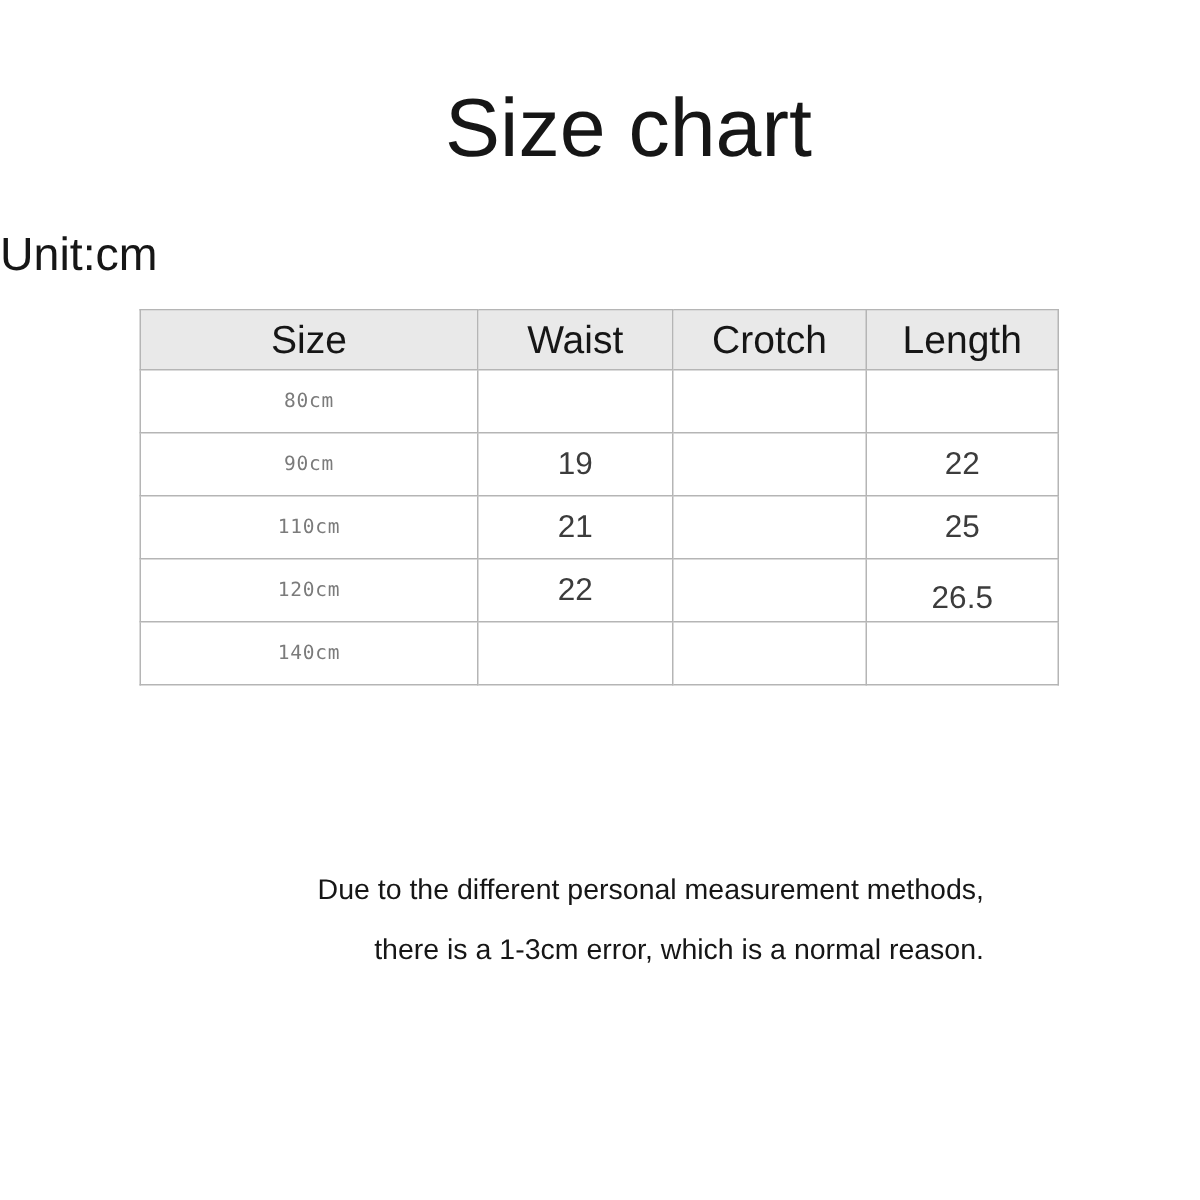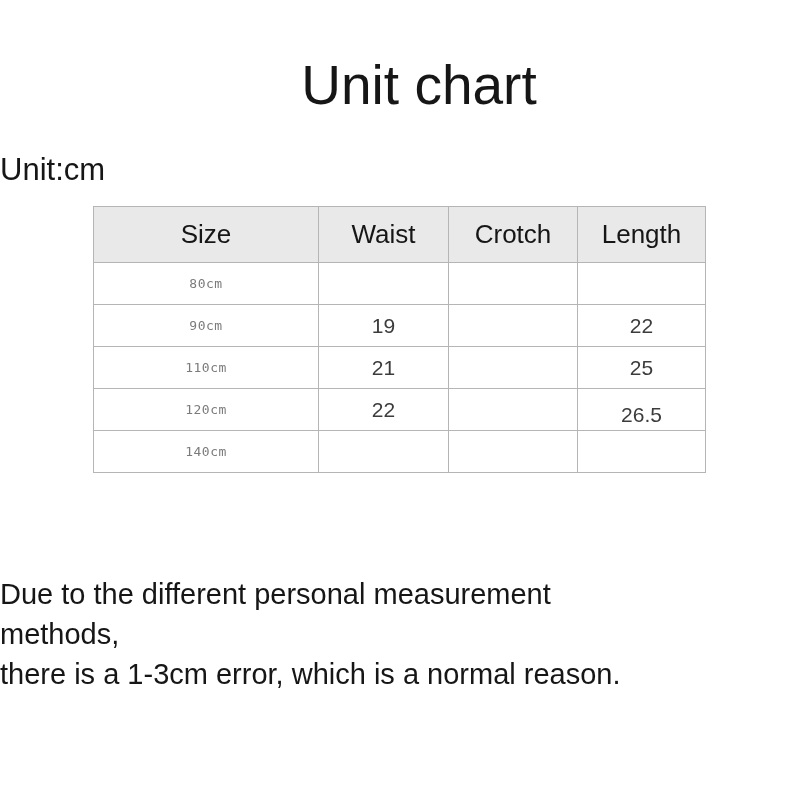--- a/index.html
+++ b/index.html
@@ -46,21 +46,21 @@
     table-layout: fixed;
   }
   .size-table th,
   .size-table td {
     border: 1px solid var(--border, #b5b5b5);
     text-align: center;
     vertical-align: middle;
     padding: 0;
     overflow: hidden;
   }
-  .size-table thead tr { height: 56px; }
+  .size-table thead tr { height: 40px; }
   .size-table thead th {
     background: var(--header_bg, #e9e9e9);
     font-size: 26px;
     font-weight: 400;
     color: var(--title_text, #161616);
   }
   .size-table tbody tr { height: 42px; }
   td.size-cell {
     font-family: "DejaVu Sans Mono", monospace;
     font-size: 13px;
@@ -74,32 +74,32 @@
   td.val-low {                     
     vertical-align: bottom;
     padding-bottom: 3px;
   }
   .note {
     position: absolute;
     top: 574px;
     left: 0;
     width: 656px;
     margin: 0;
-    text-align: left;
-    font-size: 29px;
+    text-align: right;
+    font-size: 19px;
     line-height: 40px;
     color: var(--title_text, #161616);
   }
 </style>
 </head>
 <body>
 
 <div class="canvas">
 
-  <h1 class="title">Unit chart</h1>
+  <h1 class="title">Size chart</h1>
 
   <div class="unit">Unit:cm</div>
 
   <table class="size-table">
     <colgroup>
       <col style="width:225px">
       <col style="width:130px">
       <col style="width:129px">
       <col style="width:128px">
     </colgroup>

